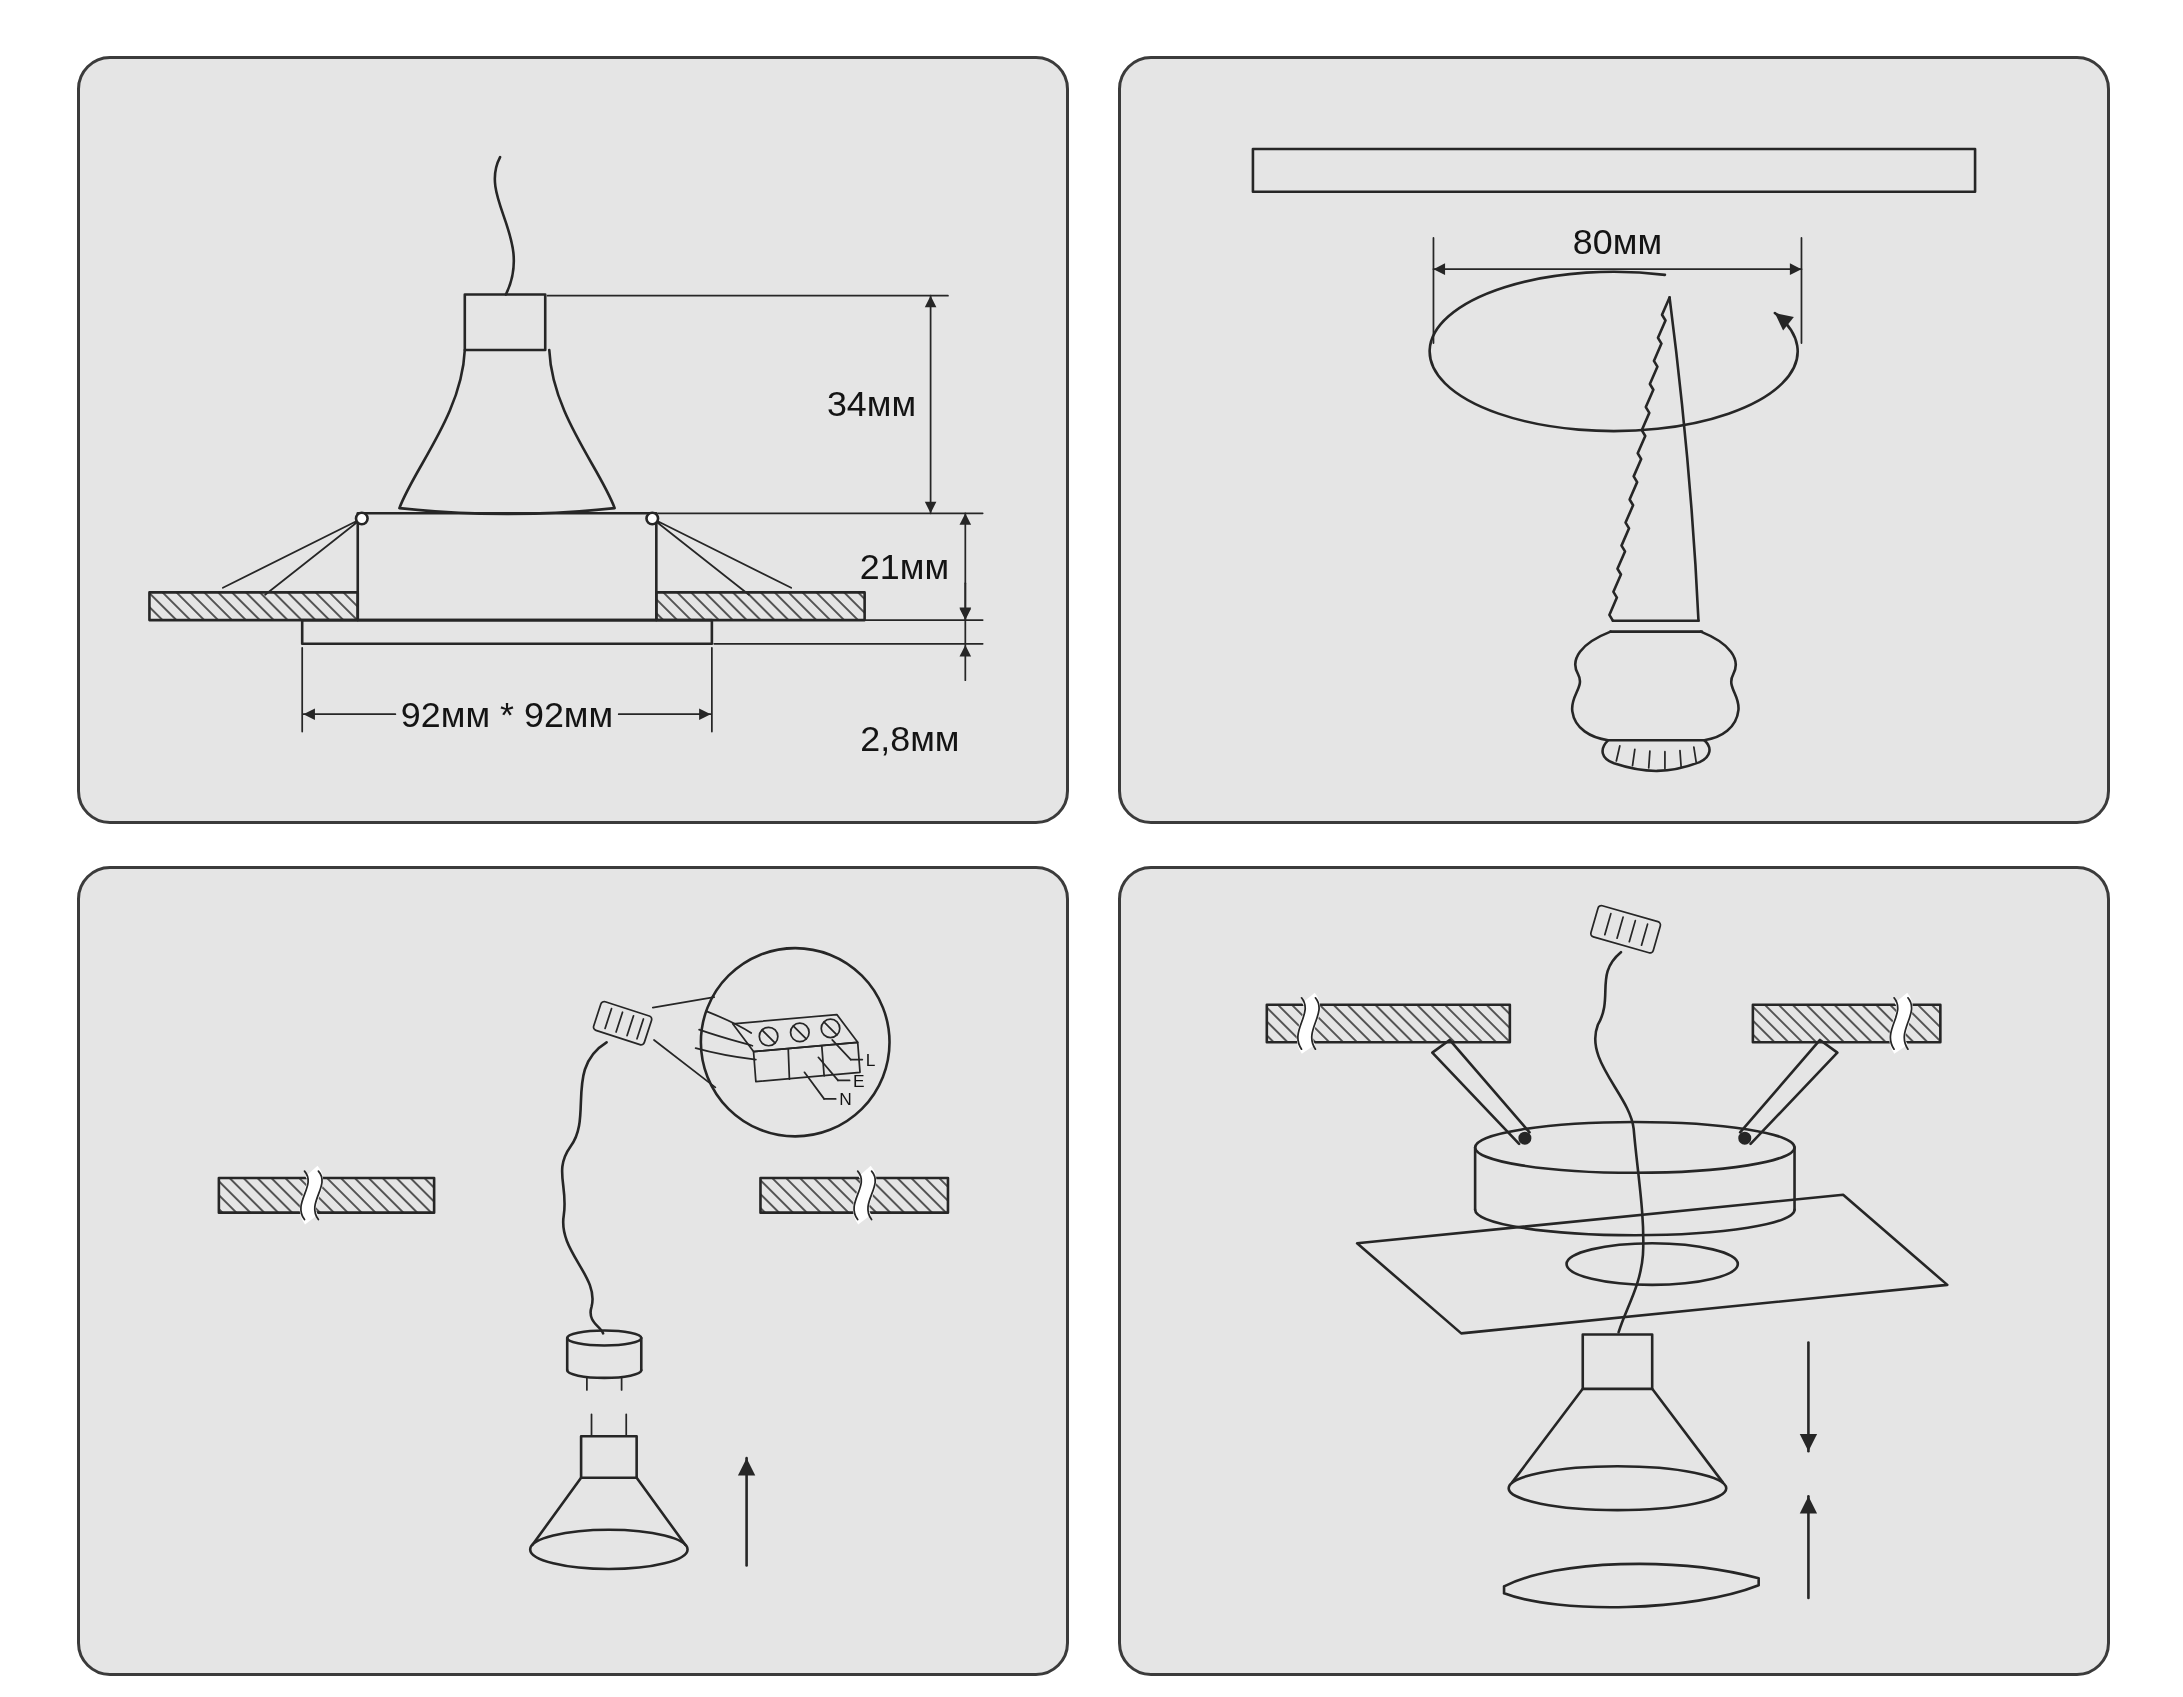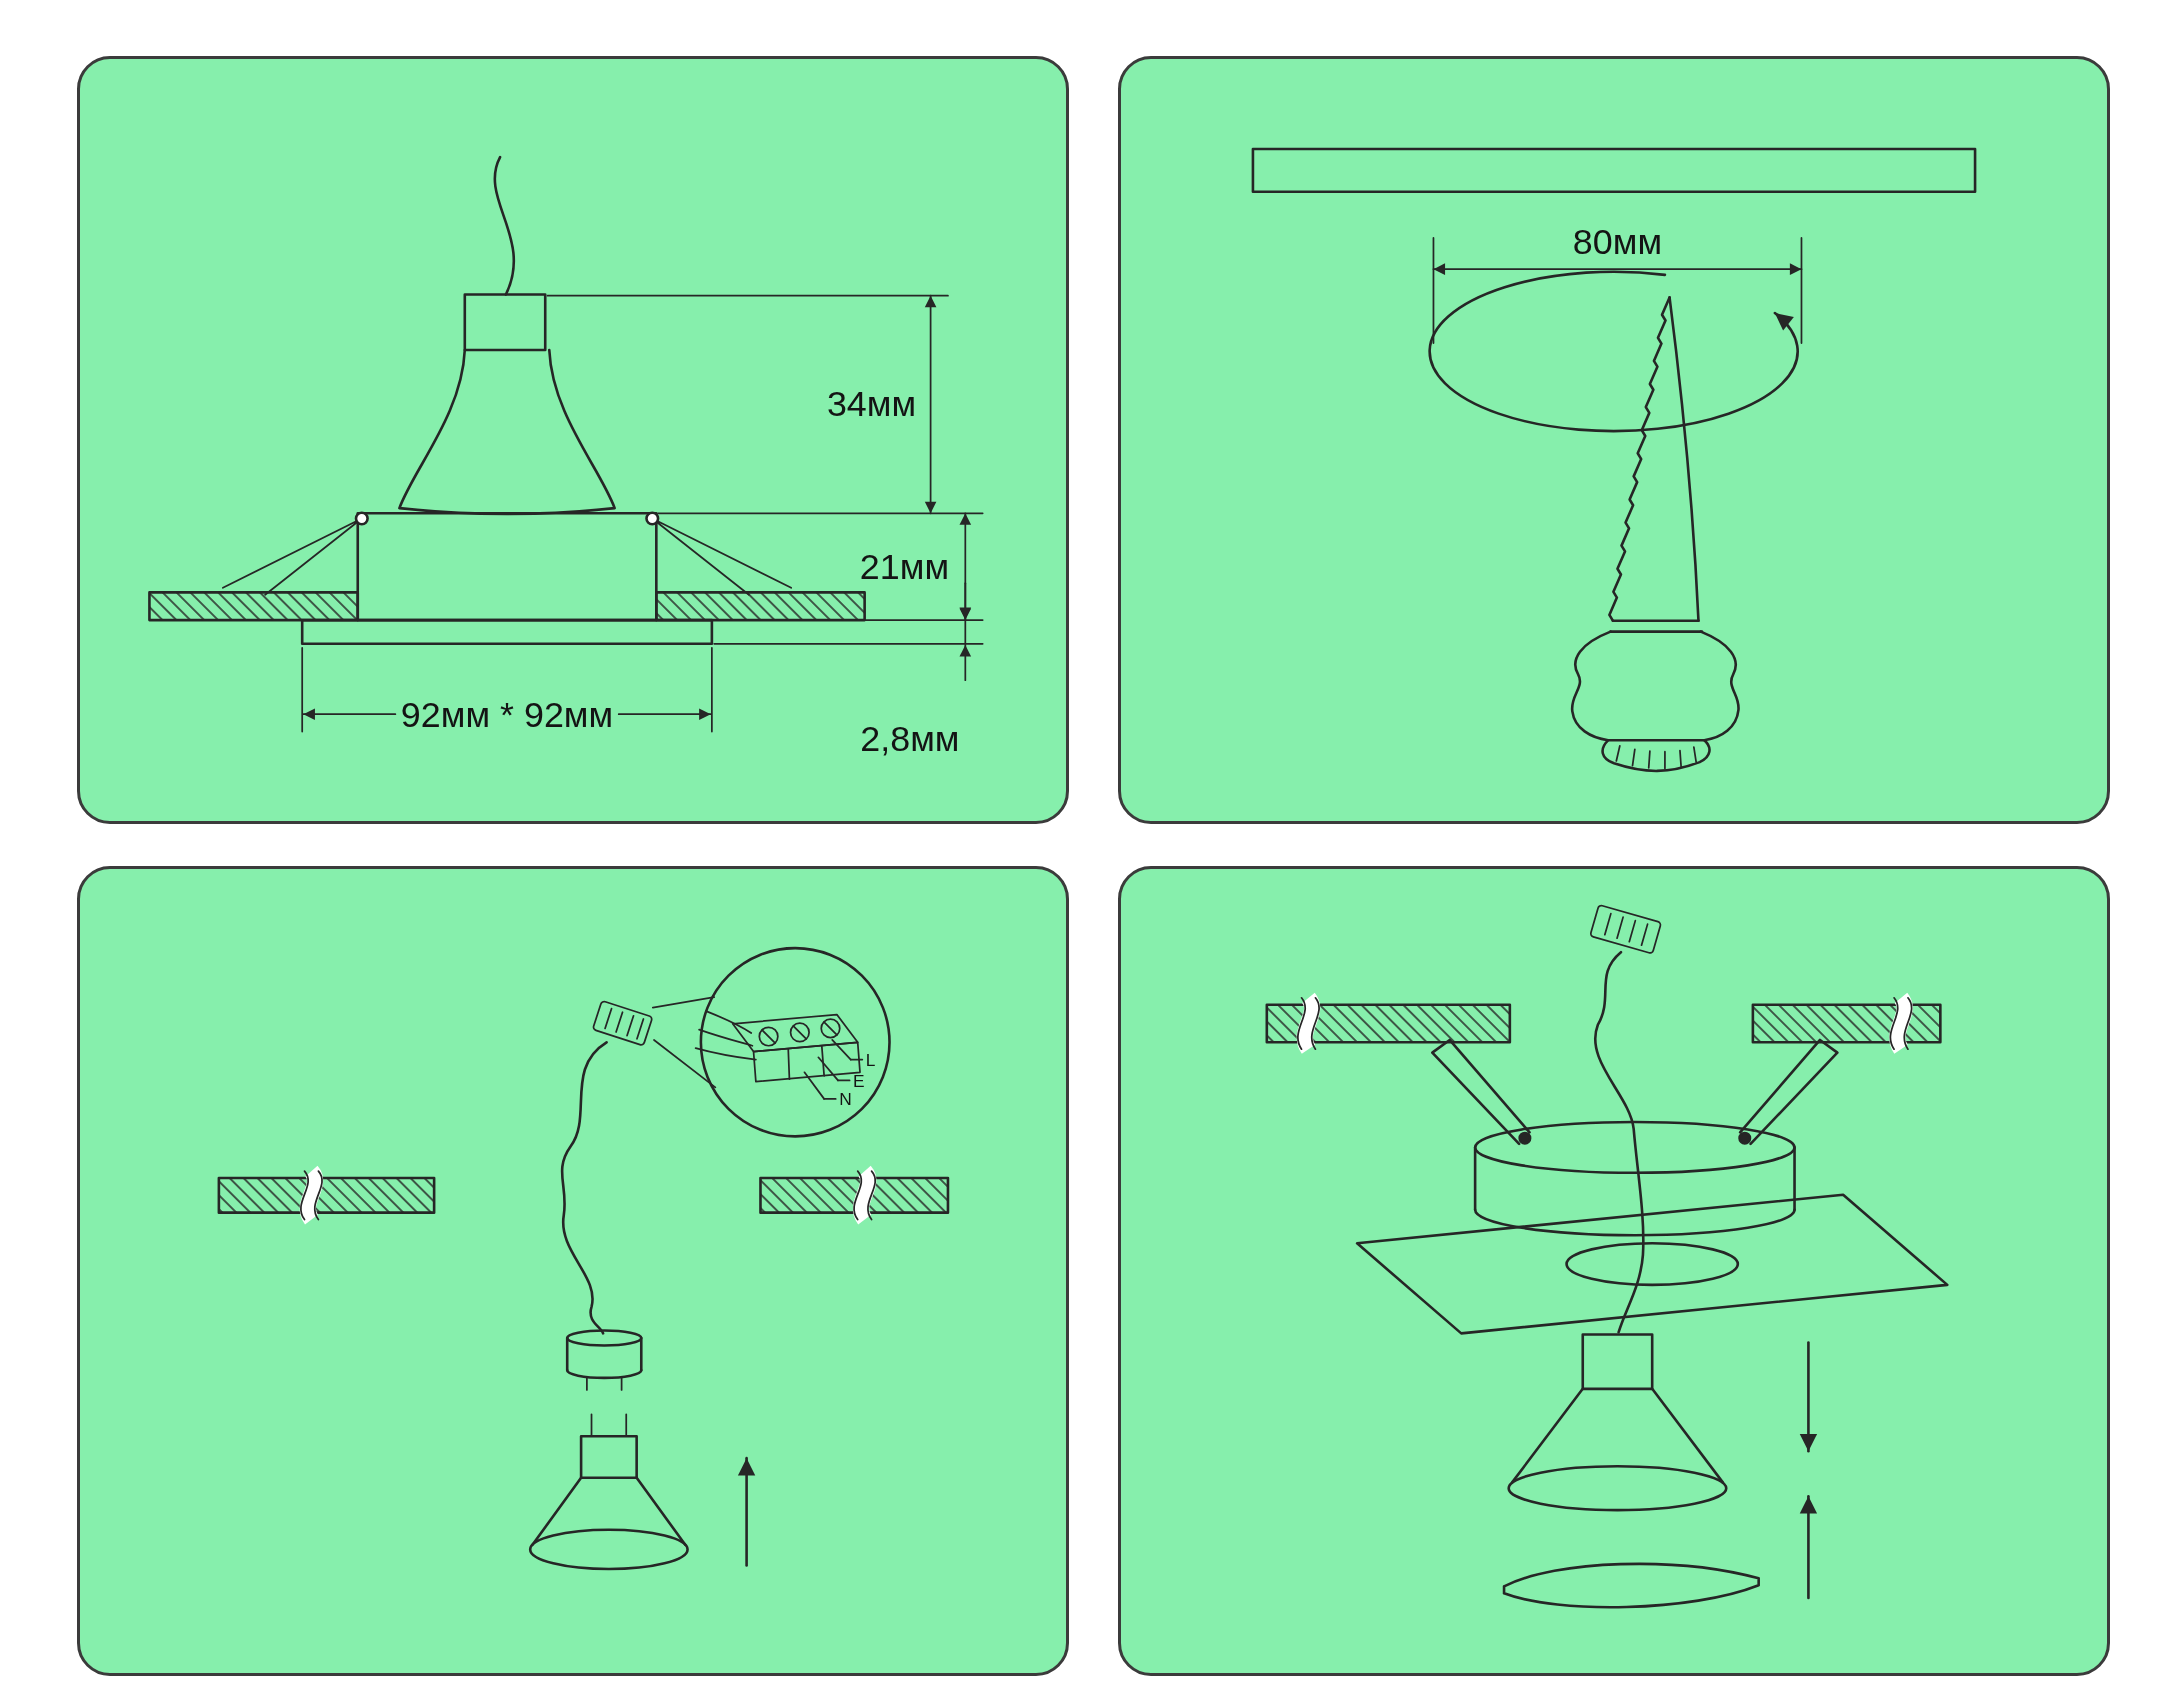--- a/index.html
+++ b/index.html
@@ -2,21 +2,21 @@
 <html style="font-size:9.3px"><head>
 <meta charset="utf-8">
 <style>
   html,body{margin:0;padding:0;}
   body{width:2183px;height:1698px;background:#ffffff;font-family:"Liberation Sans",sans-serif;}
   .sheet{position:absolute;inset:0;display:grid;
          grid-template-columns:992px 992px;
          grid-template-rows:768px 810px;
          gap:42px 49px;
          padding:56px 74px 21px 77px;box-sizing:border-box;}
-  .panel{border:3.5px solid #3b3b3b;border-radius:33px;background:#86efac;position:relative;overflow:hidden;}
+  .panel{border:3.5px solid #3b3b3b;border-radius:33px;background:#e5e5e5;position:relative;overflow:hidden;}
   .panel svg{position:absolute;inset:0;width:100%;height:100%;}
   .art{stroke:#262626;fill:none;stroke-width:4.5;stroke-linecap:round;stroke-linejoin:round;}
   .thin{stroke-width:3;}
   .break-gap{stroke:#ffffff;stroke-width:28;fill:none;stroke-linecap:butt;}
   .lbl{font-size:62px;fill:#141414;stroke:none;font-family:"Liberation Sans",sans-serif;}
   .lbl-sm{font-size:30px;fill:#141414;stroke:none;font-family:"Liberation Sans",sans-serif;}
 </style>
 </head>
 <body>
 

